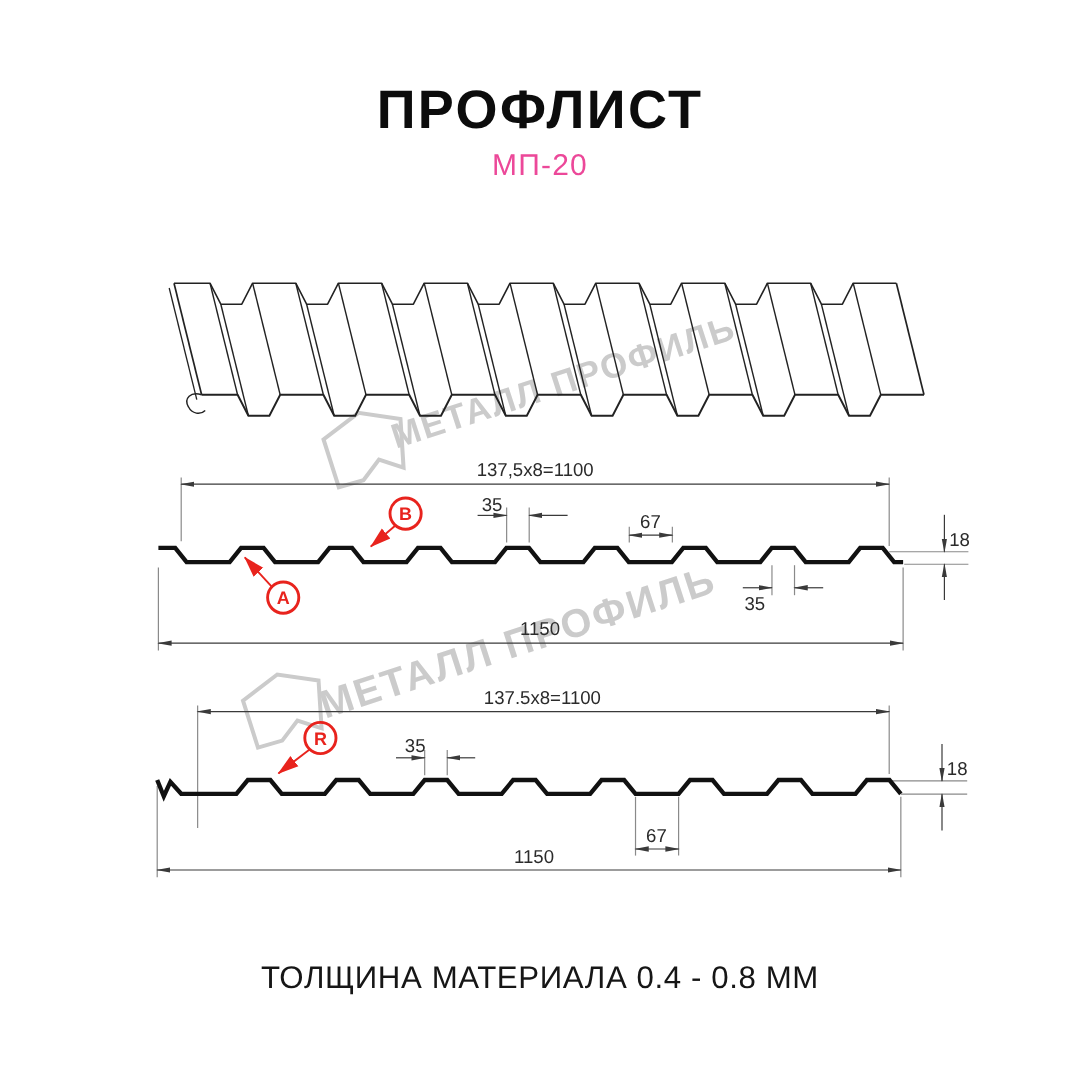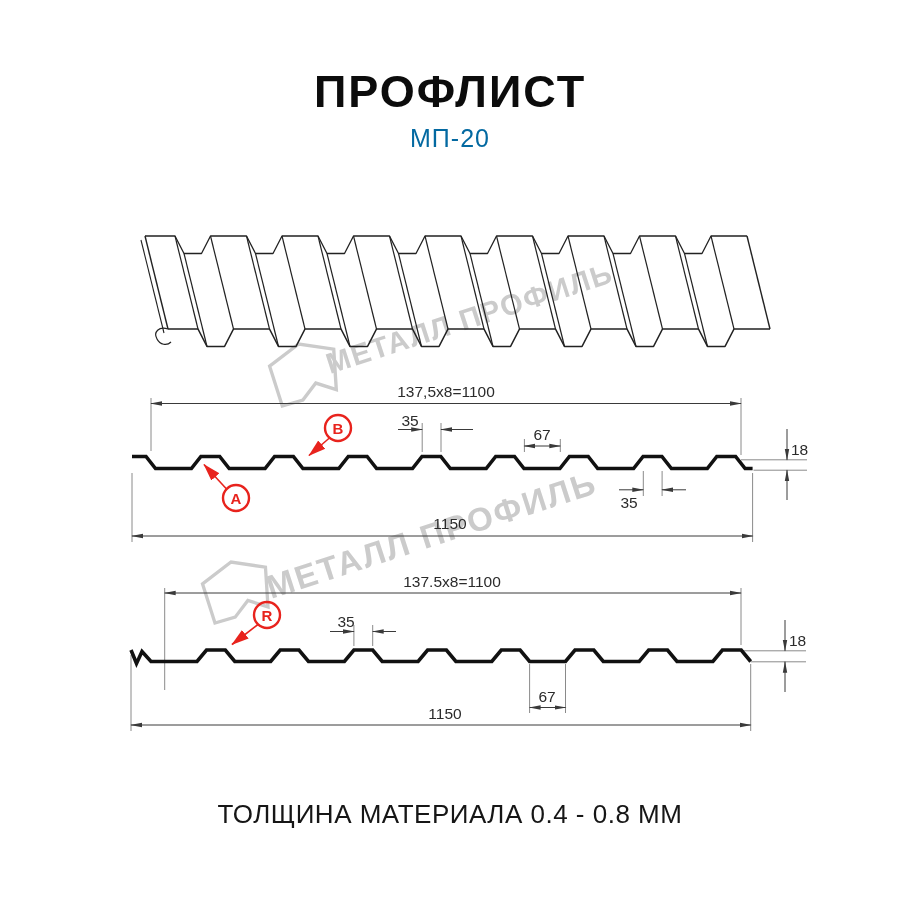--- a/index.html
+++ b/index.html
@@ -1,21 +1,21 @@
 <!DOCTYPE html>
 <html><head>
 <meta charset="utf-8">
 <style>
   html,body{margin:0;padding:0;background:#ffffff;}
   #page{position:relative;width:900px;height:900px;background:#ffffff;overflow:hidden;
         font-family:"Liberation Sans","DejaVu Sans",sans-serif;padding-left:24px;}
   .title{position:absolute;left:0;top:66px;width:900px;text-align:center;
          font-size:45px;font-weight:800;letter-spacing:2px;color:#0c0c0c;}
   .subtitle{position:absolute;left:0;top:124px;width:900px;text-align:center;
-            font-size:25px;font-weight:500;letter-spacing:1px;color:#0369a1;}
+            font-size:25px;font-weight:500;letter-spacing:1px;color:#ec4899;}
   .footer{position:absolute;left:0;top:799px;width:900px;text-align:center;
           font-size:26px;font-weight:500;letter-spacing:.5px;color:#161616;}
   svg{position:absolute;left:0;top:0;}
   .dimtxt{font-family:"Liberation Sans","DejaVu Sans",sans-serif;font-size:15.5px;fill:#2b2b2b;}
   .redtxt{font-family:"Liberation Sans","DejaVu Sans",sans-serif;font-size:15px;fill:#e8231d;font-weight:600;}
   .wmtxt{font-family:"Liberation Sans","DejaVu Sans",sans-serif;font-weight:700;fill:#cbcbcb;}
 </style>
 </head>
 <body>
 

